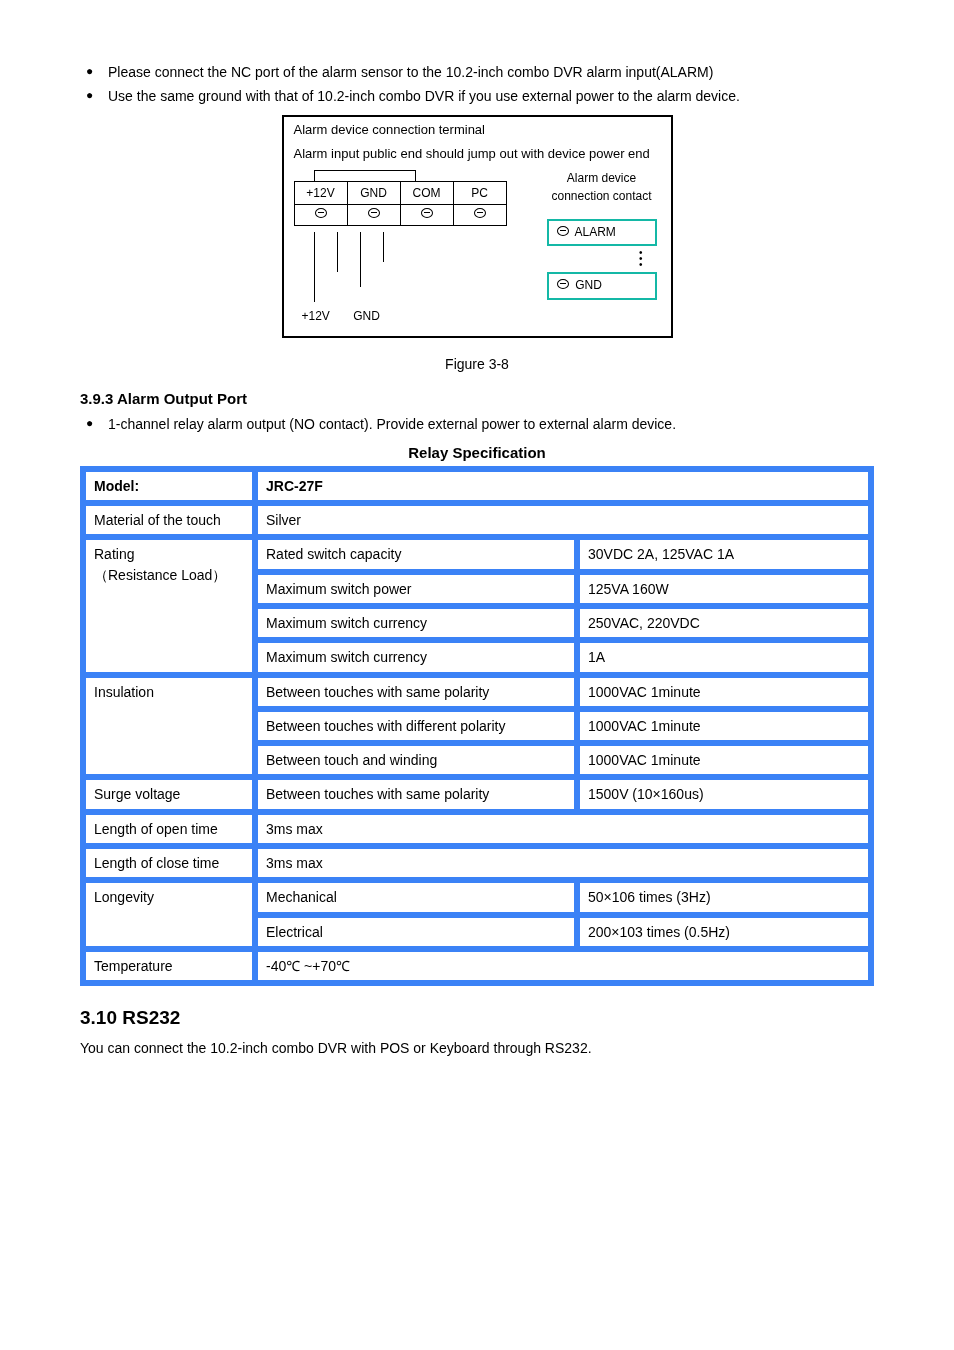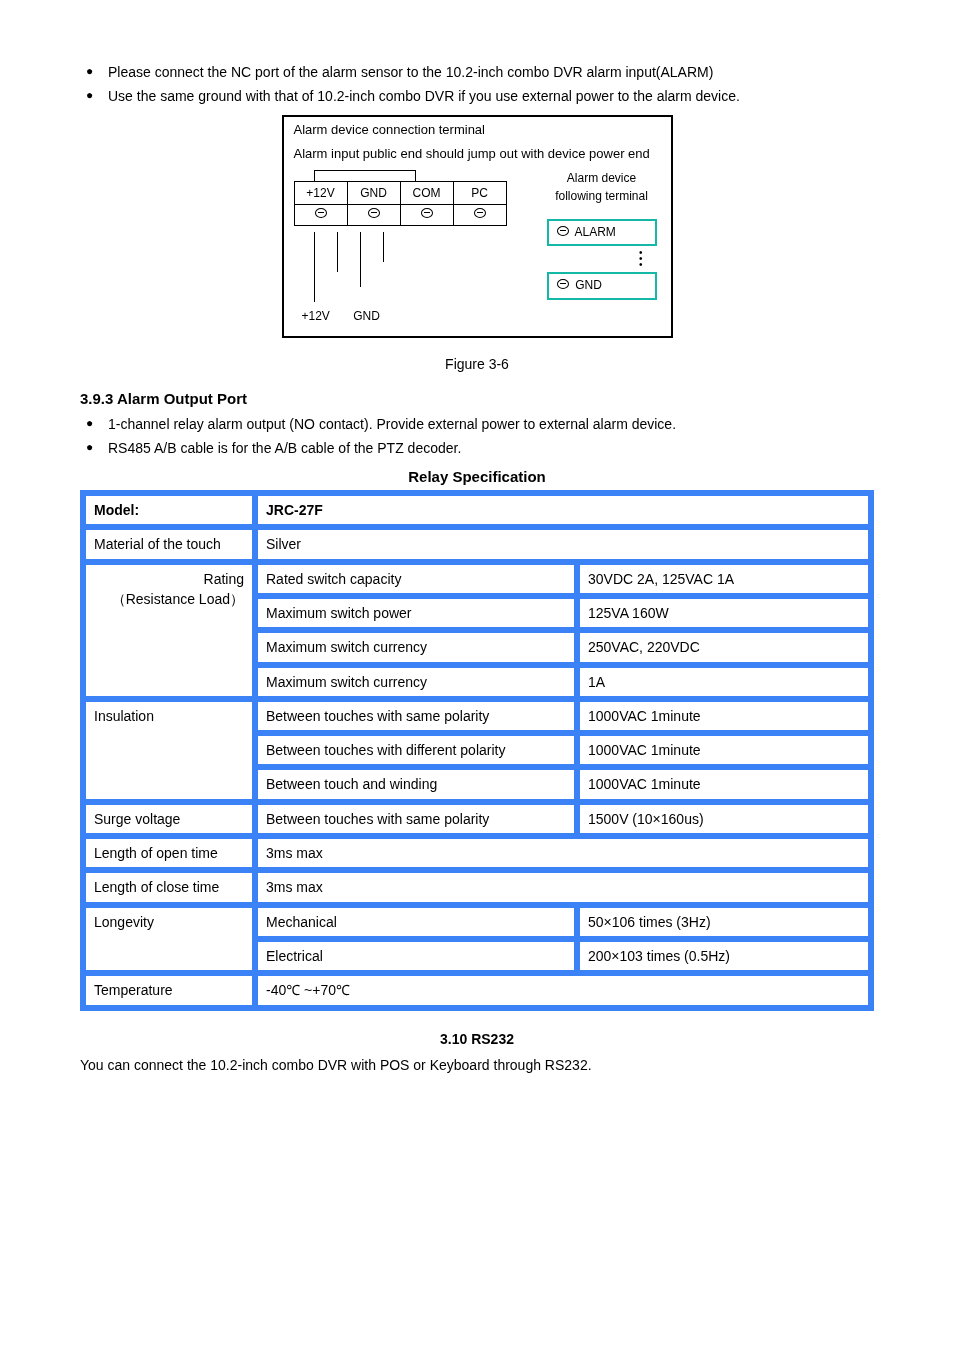--- a/index.html
+++ b/index.html
@@ -130,24 +130,23 @@
   }
   table.spec td {
     border: 6px solid #3b82f6;
     padding: 4px 8px;
     vertical-align: top;
     font-size: 14px;
   }
   table.spec td.label { width: 150px; }
   table.spec td.mid { width: 300px; }
   h2.rs232 {
-    font-size: 14px;
+    font-size: 19px;
     font-weight: bold;
     margin: 18px 0 6px 0;
-    text-align: center;
   }
   .dots { line-height:6px; font-size:10px; }
 </style>
 </head>
 <body>
 
 <ul class="bullets">
   <li>Please connect the NC port of the alarm sensor to the 10.2-inch combo DVR alarm input(ALARM)</li>
   <li>Use the same ground with that of 10.2-inch combo DVR if you use external power to the alarm device.</li>
 </ul>
@@ -186,59 +185,58 @@
         </div>
         <div class="bottom-labels">
           <span>+12V</span>
           &nbsp;&nbsp;&nbsp;&nbsp;&nbsp;
           <span>GND</span>
         </div>
       </div>
 
       <div class="right-block">
         <div>Alarm device</div>
-        <div>following terminal</div>
+        <div>connection contact</div>
         <div style="height:10px;"></div>
         <div class="relay-term">
           <span class="screw-icon"></span>&nbsp;
           <span>ALARM</span>
         </div>
         <div class="dots" style="text-align:right; padding-right:14px;">•<br>•<br>•</div>
         <div class="relay-term">
           <span class="screw-icon"></span>&nbsp;
           <span>GND</span>
         </div>
       </div>
     </div>
   </div>
 </div>
 
-<div class="fig-caption">Figure 3-6</div>
+<div class="fig-caption">Figure 3-8</div>
 
 <h3 class="sec">3.9.3  Alarm Output Port</h3>
 
 <ul class="bullets">
   <li>1-channel relay alarm output (NO contact). Provide external power to external alarm device.</li>
-  <li>RS485 A/B cable is for the A/B cable of the PTZ decoder.</li>
 </ul>
 
 <div class="subtitle">Relay Specification</div>
 
 <table class="spec">
   <tbody>
       <tr>
     <td class="label"><b>Model:</b></td>
     <td colspan="2"><b>JRC-27F</b></td>
   </tr>
   <tr>
     <td class="label">Material of the touch</td>
     <td colspan="2">Silver</td>
   </tr>
   <tr>
-    <td class="label" rowspan="4" style="white-space:pre-line;text-align:right;">Rating
+    <td class="label" rowspan="4" style="white-space:pre-line;">Rating
 （Resistance Load）</td>
     <td class="mid">Rated switch capacity</td>
     <td>30VDC 2A, 125VAC 1A</td>
   </tr>
   <tr>
     <td class="mid">Maximum switch power</td>
     <td>125VA 160W</td>
   </tr>
   <tr>
     <td class="mid">Maximum switch currency</td>

